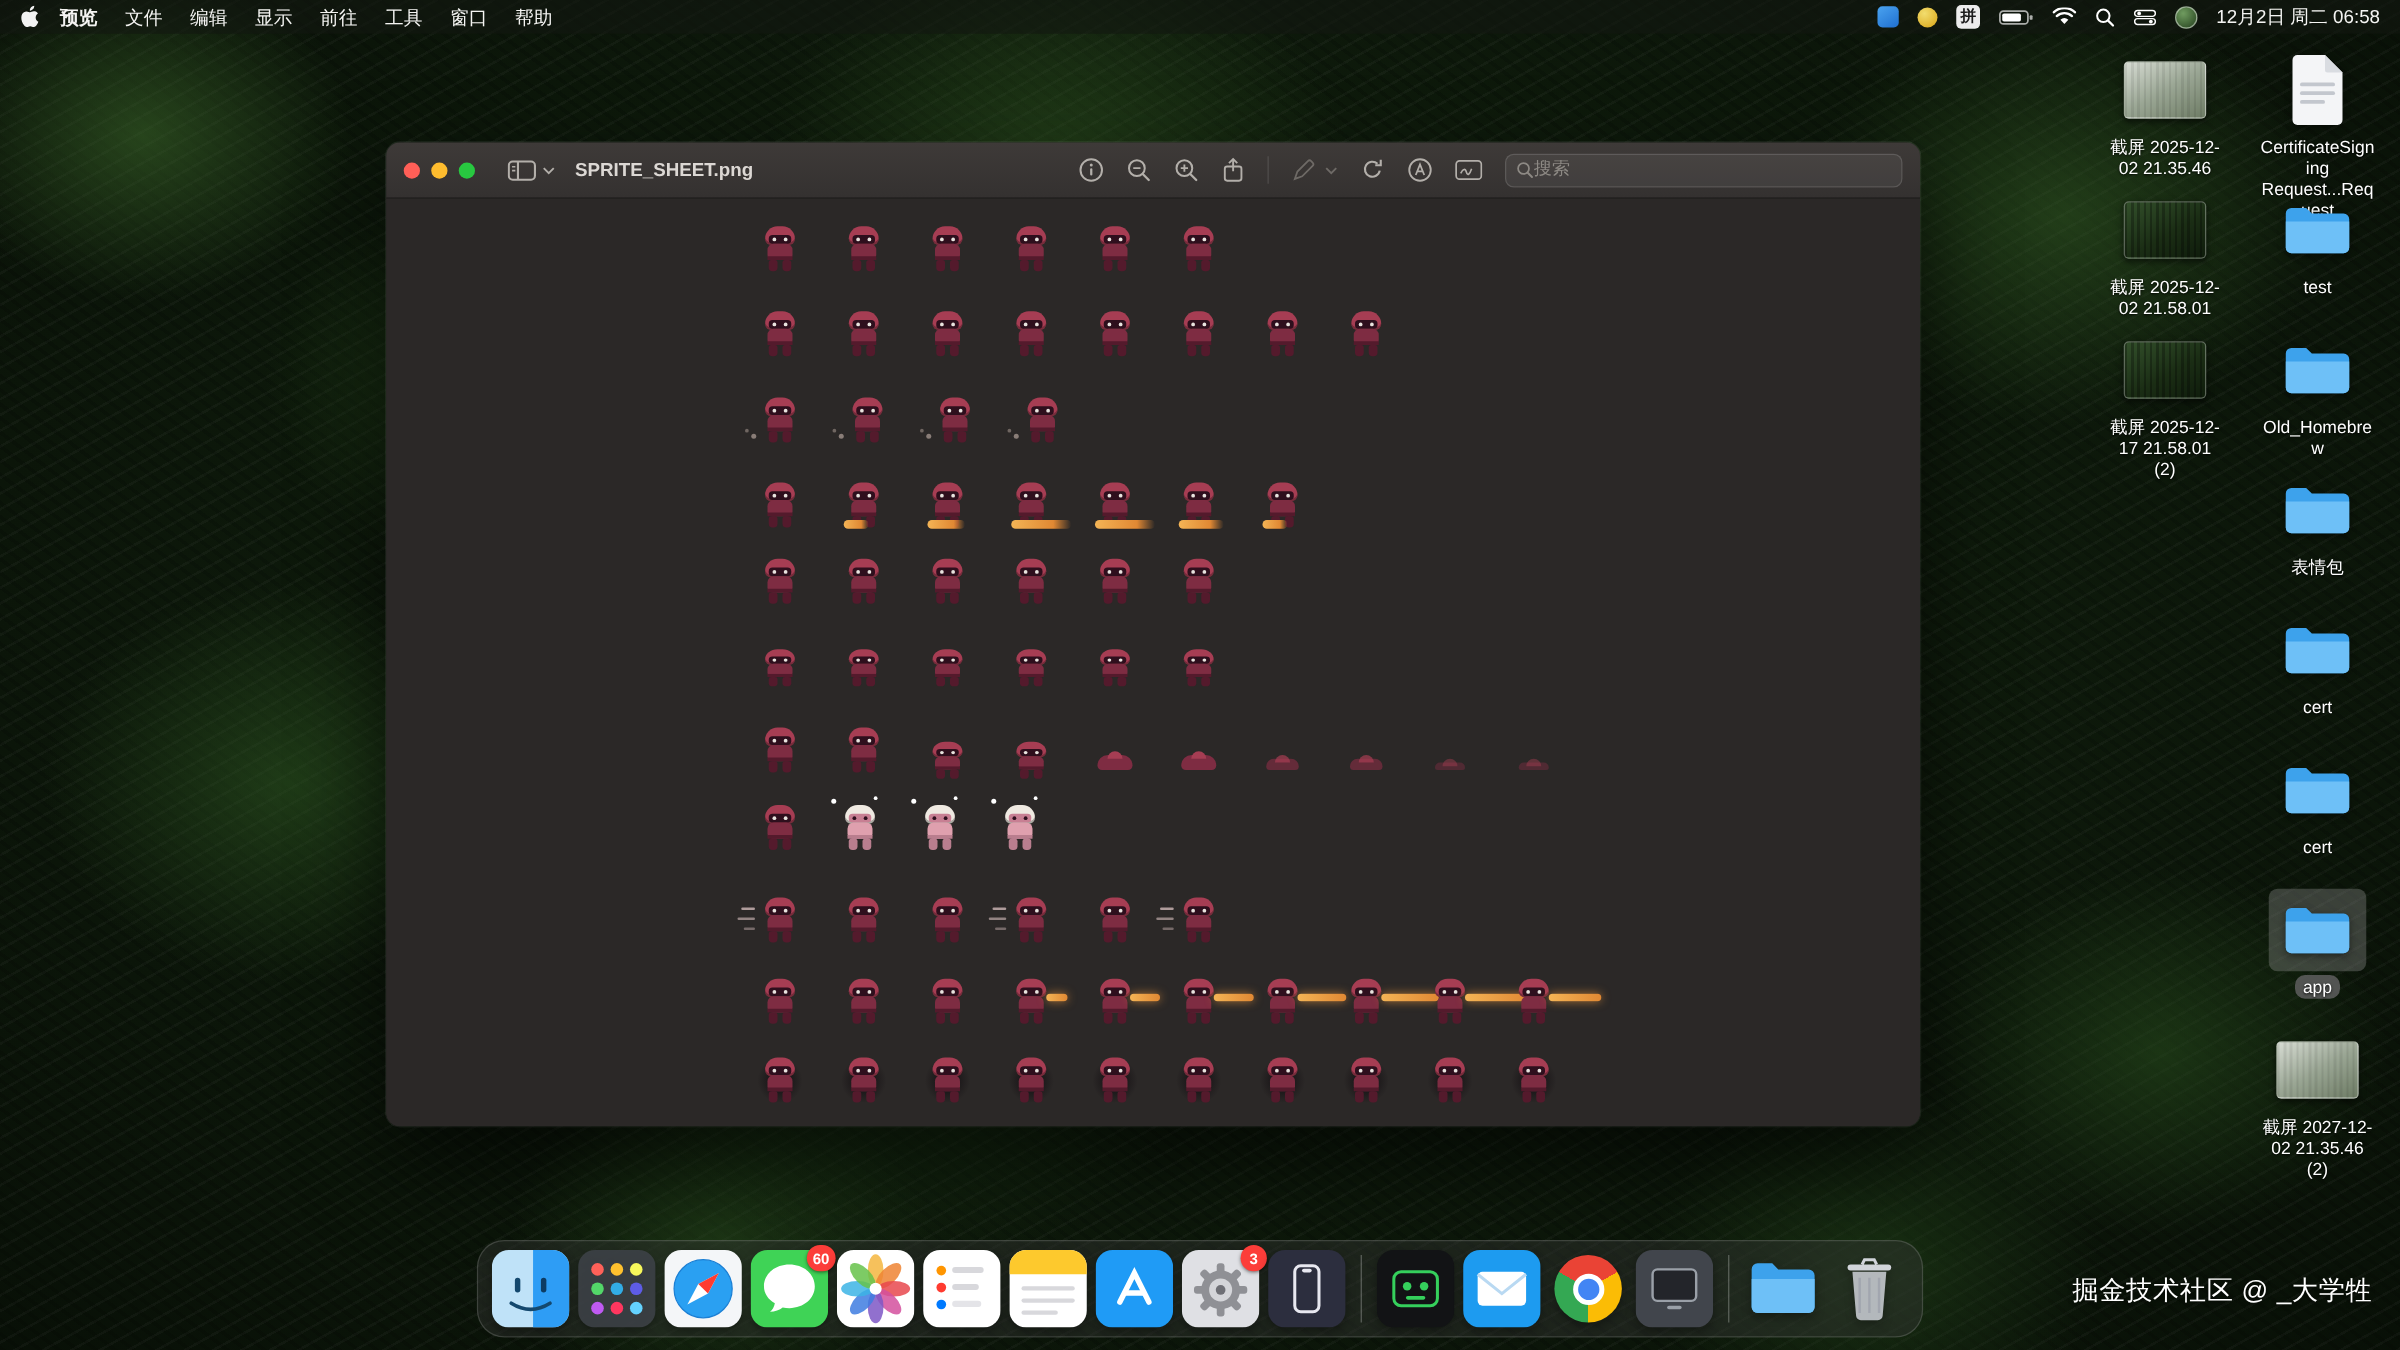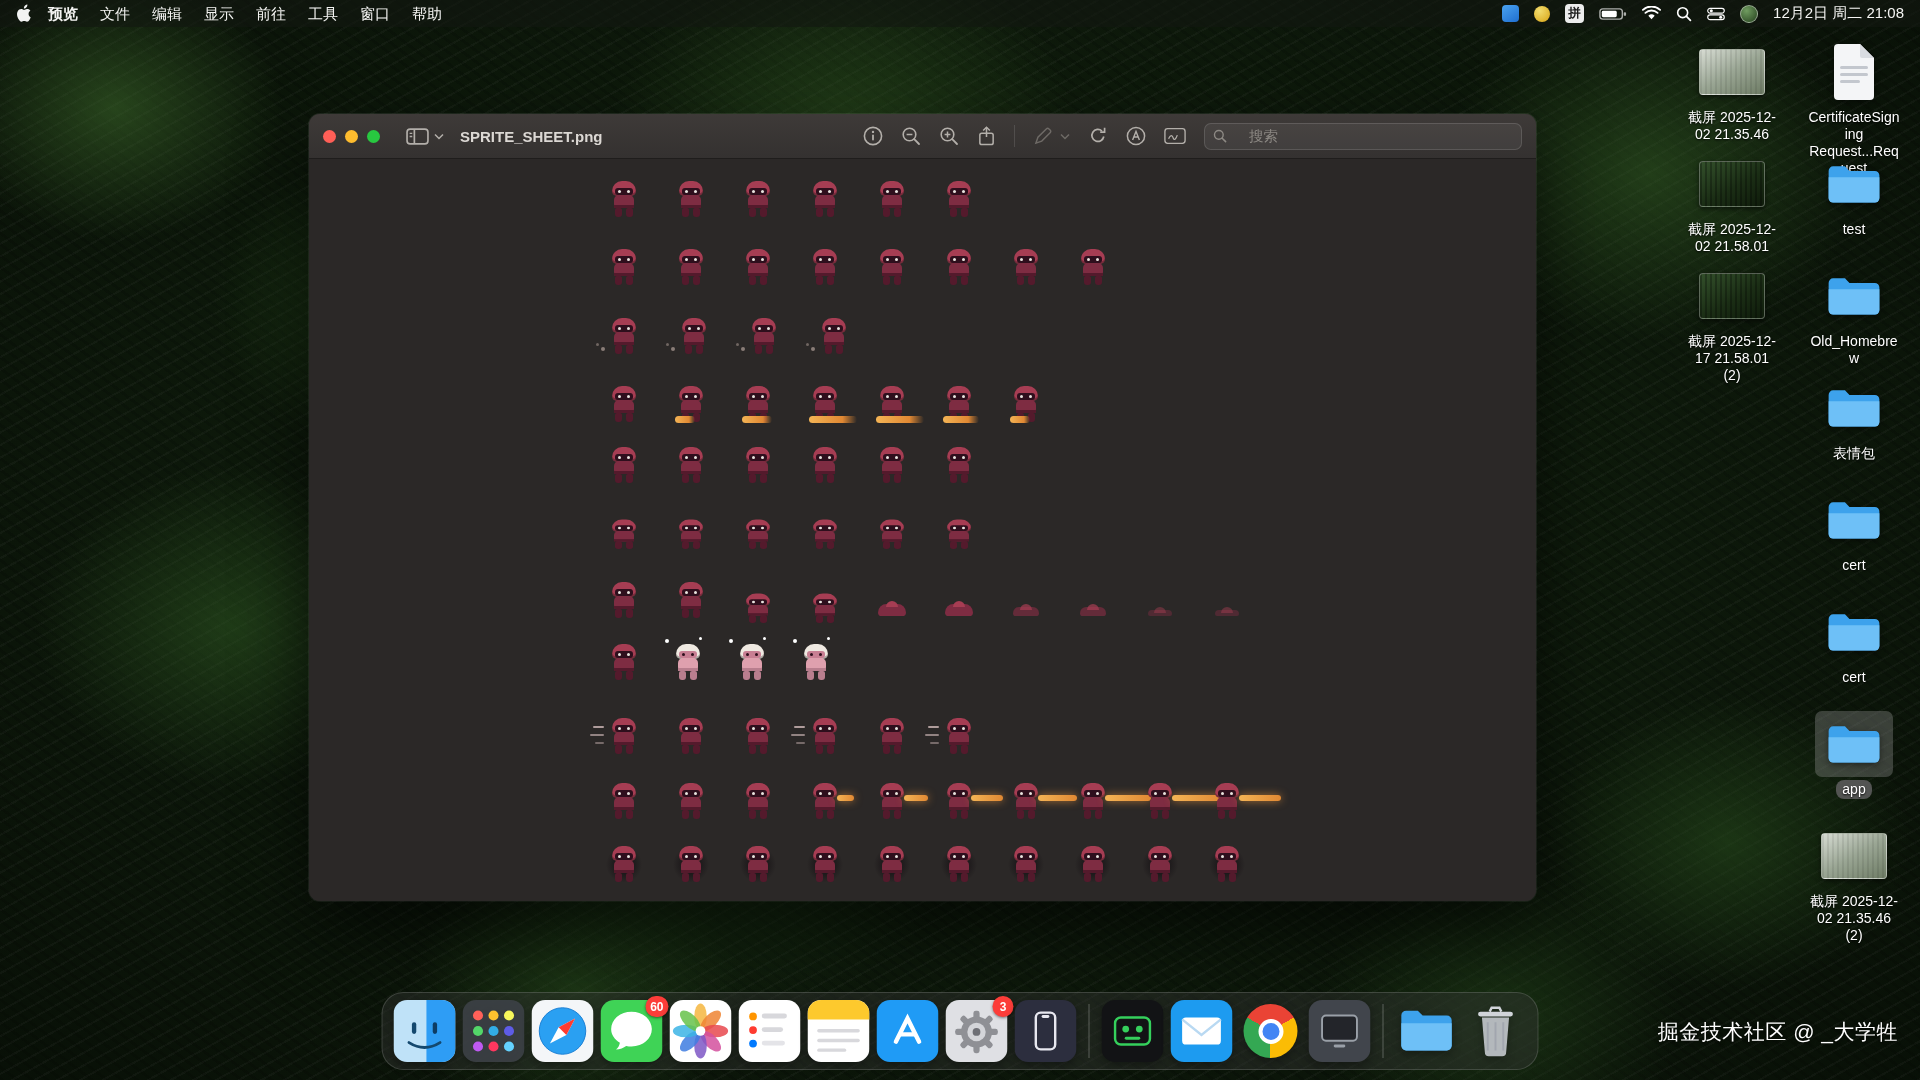--- a/index.html
+++ b/index.html
@@ -47,21 +47,21 @@
   .lights{display:flex;align-items:center;gap:9px}
   .light{width:13px;height:13px;border-radius:50%}
   .win-title{margin-left:16px;font-size:15px;font-weight:700;color:#dcd8d4;white-space:nowrap}
   .tb-spacer{flex:1}
   .tb-btn{color:#b3afaa;display:flex;align-items:center;margin-left:18px;cursor:default}
   .tb-btn.dim{color:#6e6a66}
   .tb-btn.first{margin-left:26px}
   .tb-sep{width:1px;height:22px;background:rgba(255,255,255,.12);margin-left:18px}
   .searchbox{display:flex;align-items:center;margin-left:18px;width:318px;height:27px;border-radius:7px;
     background:rgba(255,255,255,.06);border:1px solid rgba(255,255,255,.13);padding:0 8px;color:#8d8984}
-  .searchbox input{flex:1;margin-left:22px;background:transparent;border:none;outline:none;color:#d5d1cc;font-size:14.5px;font-family:Liberation Sans, sans-serif}
+  .searchbox input{flex:1;margin-left:0;background:transparent;border:none;outline:none;color:#d5d1cc;font-size:14.5px;font-family:Liberation Mono, monospace}
   .searchbox input::placeholder{color:#8d8984}
   .win-content{position:absolute;left:0;right:0;top:45px;bottom:0;overflow:hidden}
 
   
   .sprite-row{position:absolute;left:0;width:100%;height:36px}
   .sprite{position:absolute;width:32px;height:36px;transform-origin:50% 100%}
   .sprite i{display:block}
   .sp-hood{position:absolute;left:4px;top:0;width:24px;height:15px;border-radius:12px 12px 6px 6px}
   .sp-face{position:absolute;left:7px;top:7px;width:18px;height:7px;border-radius:3px}
   .sp-eye{position:absolute;top:2px;width:3px;height:3px;border-radius:50%}
@@ -147,21 +147,21 @@
       </span>
       <span class="st">
         <svg width="18" height="14" viewBox="0 0 20 14">
             <rect x="0.8" y="0.8" width="18.4" height="5.2" rx="2.6" fill="none" stroke="#fff" stroke-width="1.3"></rect>
             <circle cx="4.8" cy="3.4" r="1.7" fill="#fff"></circle>
             <rect x="0.8" y="8" width="18.4" height="5.2" rx="2.6" fill="none" stroke="#fff" stroke-width="1.3"></rect>
             <circle cx="15.2" cy="10.6" r="1.7" fill="#fff"></circle>
           </svg>
       </span>
       <span class="st st-avatar"></span>
-      <span class="mb-date">12月2日 周二 21:08</span>
+      <span class="mb-date">12月2日 周二 06:58</span>
     </div>
   </div>
 
   <div class="window">
     <div class="titlebar">
       <div class="lights">
         <span class="light" style="background:#ff5f57"></span>
         <span class="light" style="background:#febc2e"></span>
         <span class="light" style="background:#28c840"></span>
       </div>
@@ -1206,21 +1206,21 @@
             <path d="M4 12a5 5 0 0 1 5-5h13l5 5h28a5 5 0 0 1 5 5v25a5 5 0 0 1-5 5H9a5 5 0 0 1-5-5z" fill="#3da2ec"></path>
             <path d="M4 19h56v23a5 5 0 0 1-5 5H9a5 5 0 0 1-5-5z" fill="#6ec0f7"></path>
           </svg>
         </div>
         <div class="dicon-label sel">app</div>
       </div>
       <div class="dicon" style="left: 1800px; top: 823px;">
         <div class="dicon-box">
           <div class="thumb thumb-light"></div>
         </div>
-        <div class="dicon-label">截屏 2025-12-02 21.35.46 (2)</div>
+        <div class="dicon-label">截屏 2027-12-02 21.35.46 (2)</div>
       </div>
     </div>
 
   <div class="dock" id="dock">
       <div class="dock-item"><svg viewBox="0 0 64 64">
           <rect width="64" height="64" rx="14" fill="#bfe2f8"></rect>
           <path d="M34 0h16a14 14 0 0 1 14 14v36a14 14 0 0 1-14 14H34z" fill="#2e9df5"></path>
           <rect x="19" y="23" width="4.5" height="12" rx="2.2" fill="#14486e"></rect>
           <rect x="40.5" y="23" width="4.5" height="12" rx="2.2" fill="#0d3c64"></rect>
           <path d="M16 44q16 10 32 0" stroke="#14486e" stroke-width="3" fill="none" stroke-linecap="round"></path>

